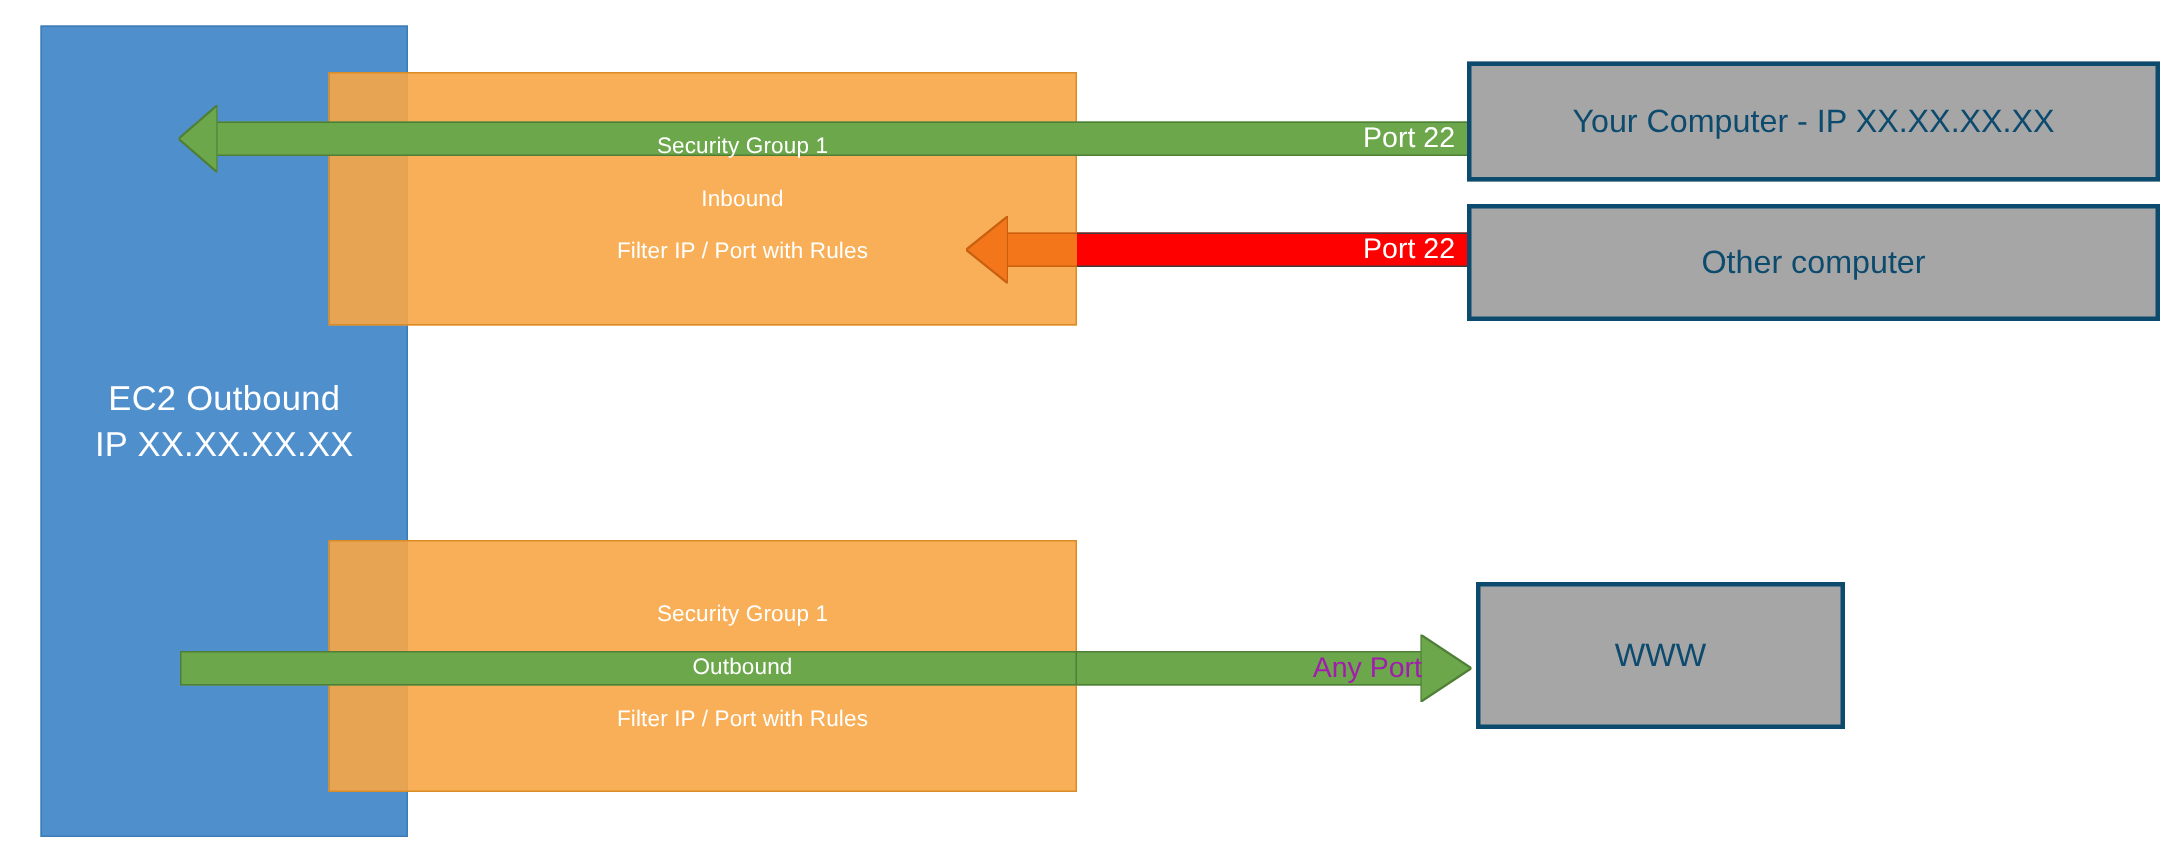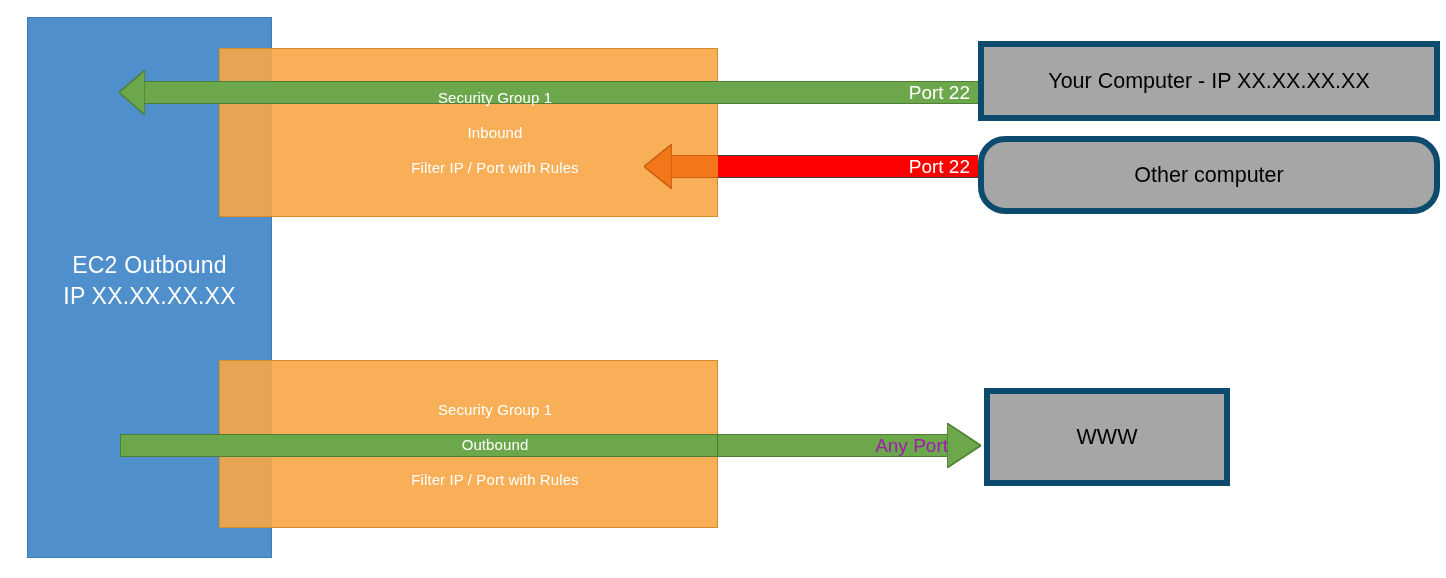--- a/index.html
+++ b/index.html
@@ -157,33 +157,33 @@
     left: 842px; top: 434px;
     height: 23px; width: 106px;
     color: #a21caf; font-size: 19px;
     line-height: 23px; text-align: right;
     z-index: 5; white-space: nowrap;
   }
 
   
   .gray-box {
     background: #a6a6a6;
-    border: 6px solid #0c4a6e;
-    color: #000000;
+    border: 3px solid #0c4a6e;
+    color: #0c4a6e;
     font-size: 21.5px;
     line-height: 31px;
     text-align: center;
     display: flex;
     flex-direction: column;
     justify-content: center;
     align-items: center;
     z-index: 5;
   }
   .gray-your-computer { left: 978px; top: 41px;  width: 462px; height: 80px; }
-  .gray-other-computer{ left: 978px; top: 136px; width: 462px; height: 78px; border-radius: 27px; }
+  .gray-other-computer{ left: 978px; top: 136px; width: 462px; height: 78px; }
   .gray-www           { left: 984px; top: 388px; width: 246px; height: 98px; }
 </style>
 </head>
 <body>
 
 <div id="canvas">
 
   <div class="abs ec2-box"></div>
   <div class="abs ec2-label">
     <div>EC2 Outbound</div>

